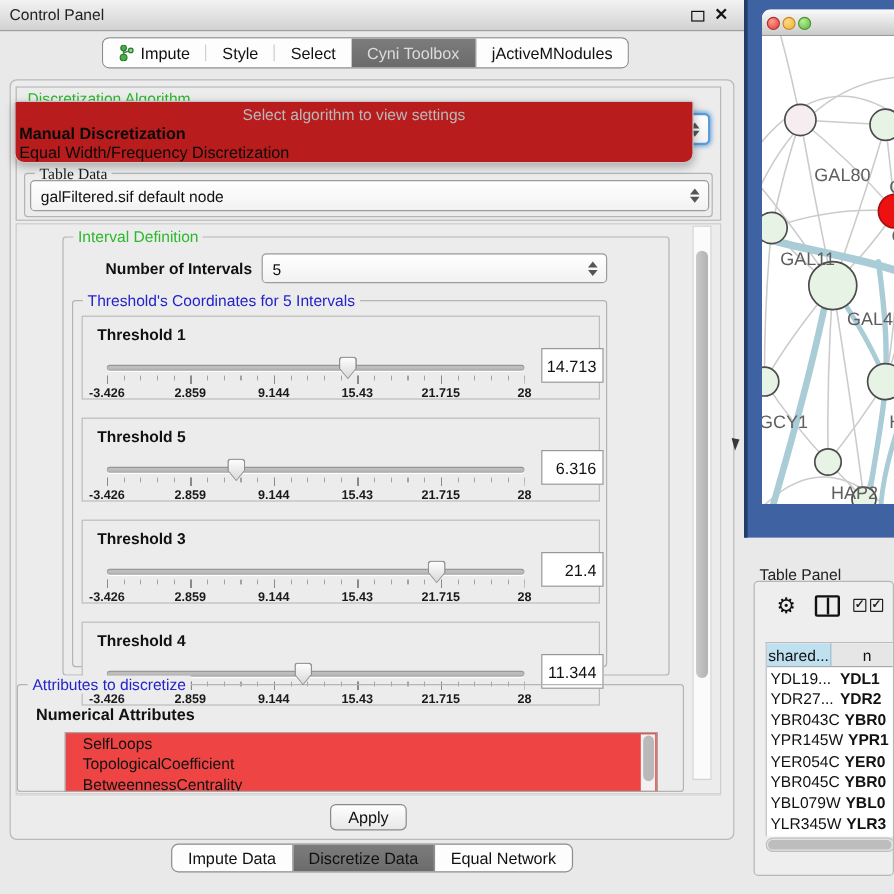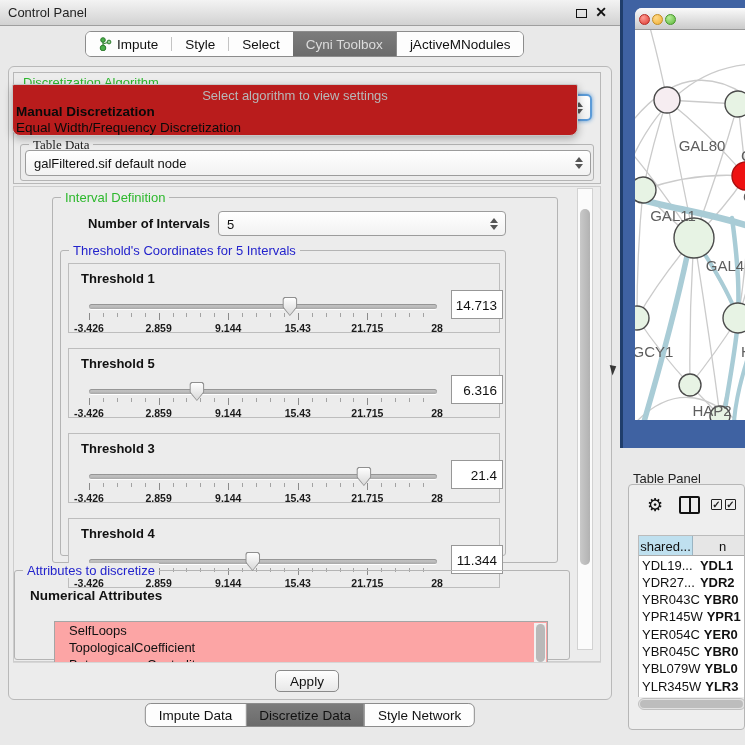--- a/index.html
+++ b/index.html
@@ -83,21 +83,21 @@
     background:repeating-linear-gradient(to right,#a2a2a2 0 1px,transparent 1px 4%); }
   .tick-major { position:absolute; inset:0;
     background:repeating-linear-gradient(to right,#8a8a8a 0 1px,transparent 1px 20%); }
   .tick-labels { position:absolute; left:0; top:22px; width:100%; height:12px; }
   .tick-label { position:absolute; transform:translateX(-50%); font-size:10.5px; font-weight:bold; color:#1a1a1a; white-space:nowrap; }
   .thr-value { position:absolute; left:382px; top:26px; width:52px; height:29px; background:#fff;
     border:1px solid #979797; font-size:13.5px; color:#111; text-align:right; padding:7px 5px 0 0; }
 
   .gb-attrs { left:14px; top:570px; width:556px; height:90px; }
   .attrs-subtitle { left:30px; top:588px; font-size:13.5px; font-weight:bold; color:#111; }
-  .listbox { left:54px; top:610px; width:494px; height:50px; background:#fca5a5; border:1px solid #a5a5a5; overflow:hidden;margin-top:11px; }
+  .listbox { left:54px; top:610px; width:494px; height:50px; background:#ef4444; border:1px solid #a5a5a5; overflow:hidden; }
   .attr-item { height:17px; line-height:17px; padding-left:14px; font-size:13px; color:#111; white-space:nowrap; }
   .list-scrollbar { position:absolute; right:1px; top:1px; width:12px; height:48px; background:#f1f1f1; }
   .list-scroll-thumb { position:absolute; left:1.5px; top:1px; width:9px; height:38px; background:#b9b9b9; border-radius:5px; }
 
   .apply-row { left:13px; top:662px; width:588px; height:36px; background:#ececec; border-top:1px solid #d6d6d6; }
   .apply-button { position:absolute; left:50%; top:7px; transform:translateX(-50%);
     width:64px; height:22px; background:linear-gradient(#fefefe,#e8e8e8); border:1px solid #8a8a8a;
     border-radius:5px; font-size:13.5px; color:#111; text-align:center; padding-top:3px; }
 
   .bottom-tabbar { left:310px; top:703px; transform:translateX(-50%); height:24px; display:flex;
@@ -331,21 +331,21 @@
   <div class="abs bottom-tabbar">
     <div class="bseg">
       <span>Impute Data</span>
     </div>
     <div class="bseg-sep"></div>
     <div class="bseg seg-selected">
       <span>Discretize Data</span>
     </div>
     <div class="bseg-sep"></div>
     <div class="bseg">
-      <span>Style Network</span>
+      <span>Equal Network</span>
     </div>
   </div>
 
   <div class="abs net-frame">
     <div class="mac-window">
       <div class="mac-titlebar">
         <span class="light light-close"></span>
         <span class="light light-min"></span>
         <span class="light light-zoom"></span>
       </div>

